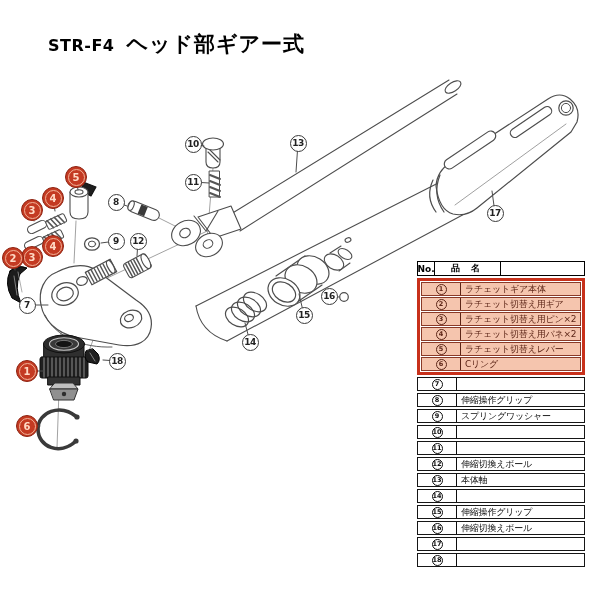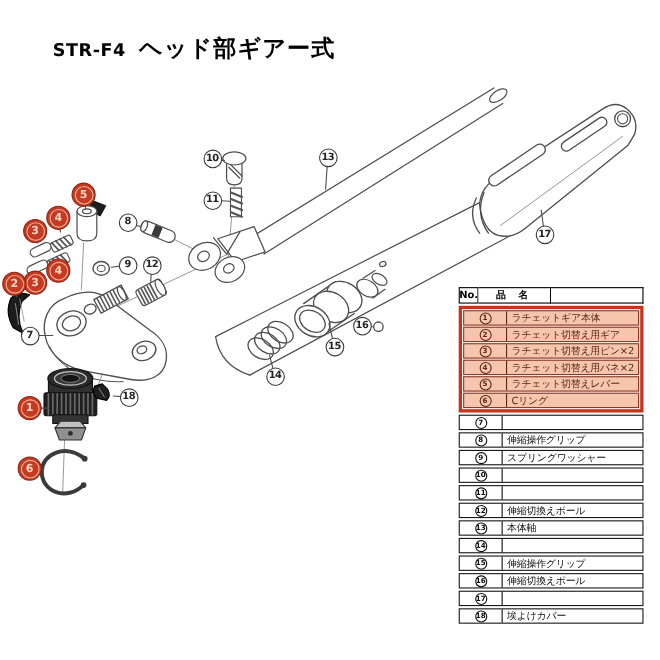--- a/index.html
+++ b/index.html
@@ -455,16 +455,15 @@
       </div>
       <div class="row">
         <span class="no">
           <span class="badge">17</span>
         </span>
       </div>
       <div class="row">
         <span class="no">
           <span class="badge">18</span>
         </span>
-        <span class="nm">埃よけカバー</span>
       </div>
     </div>
 </div>
 
 </body></html>

